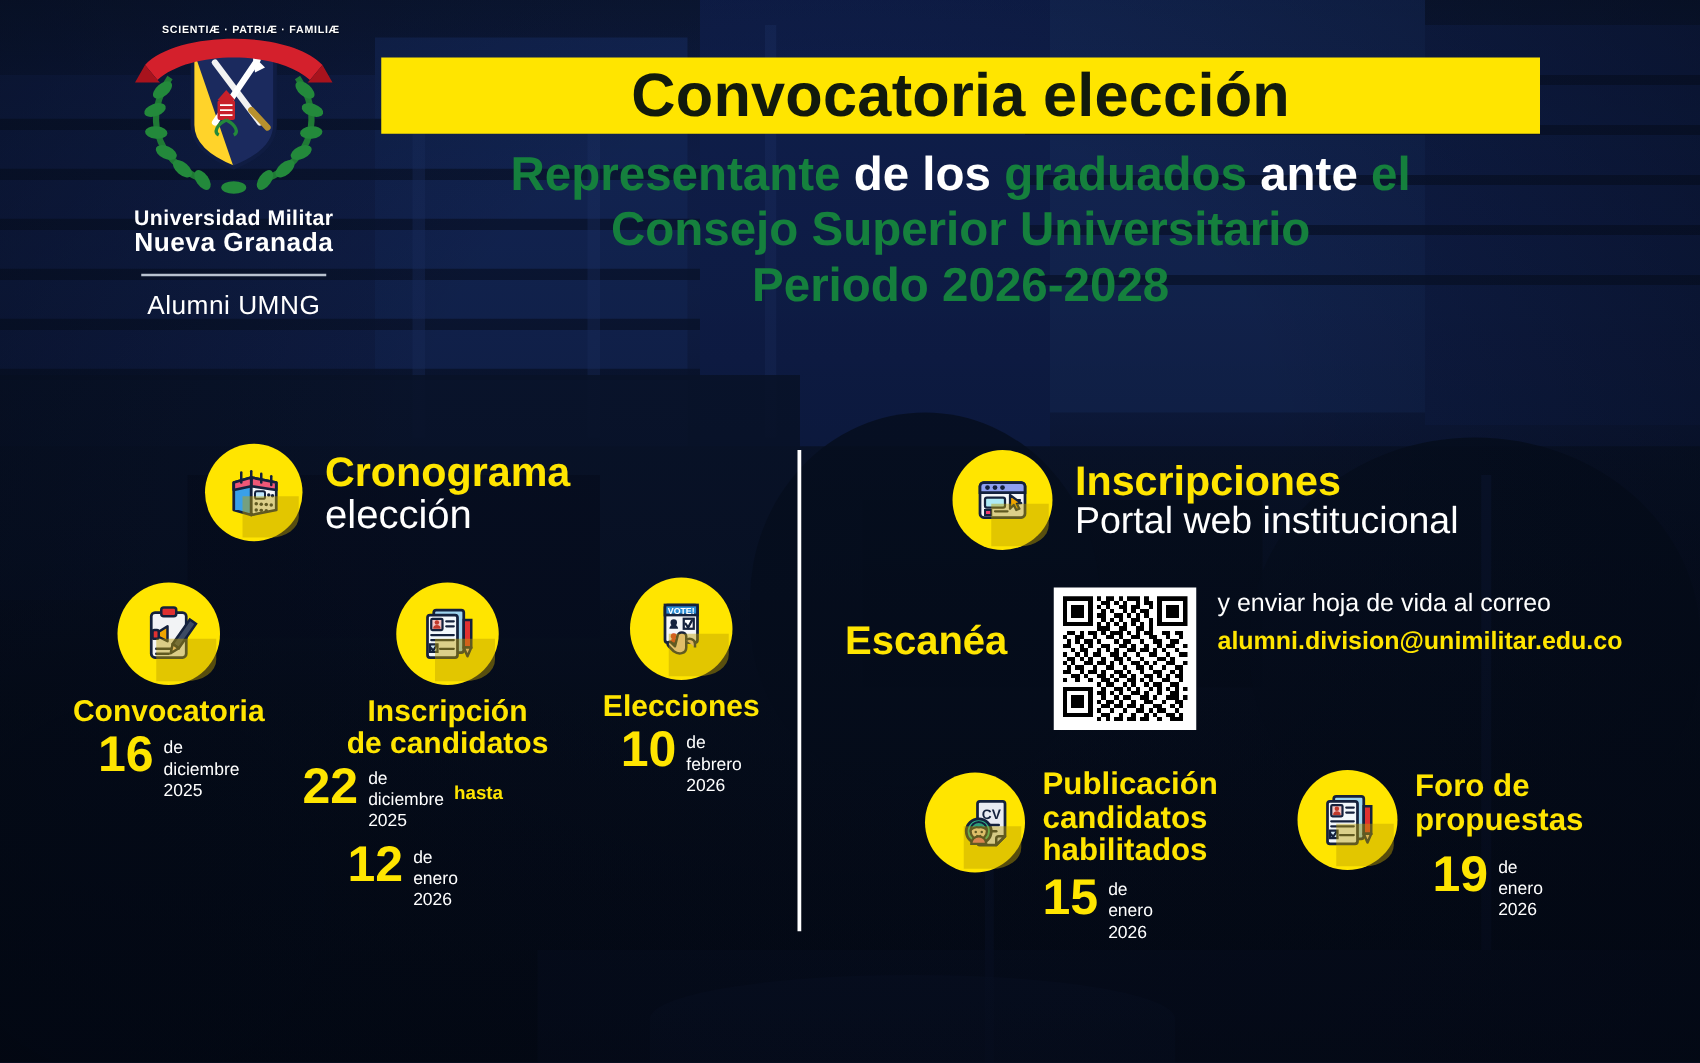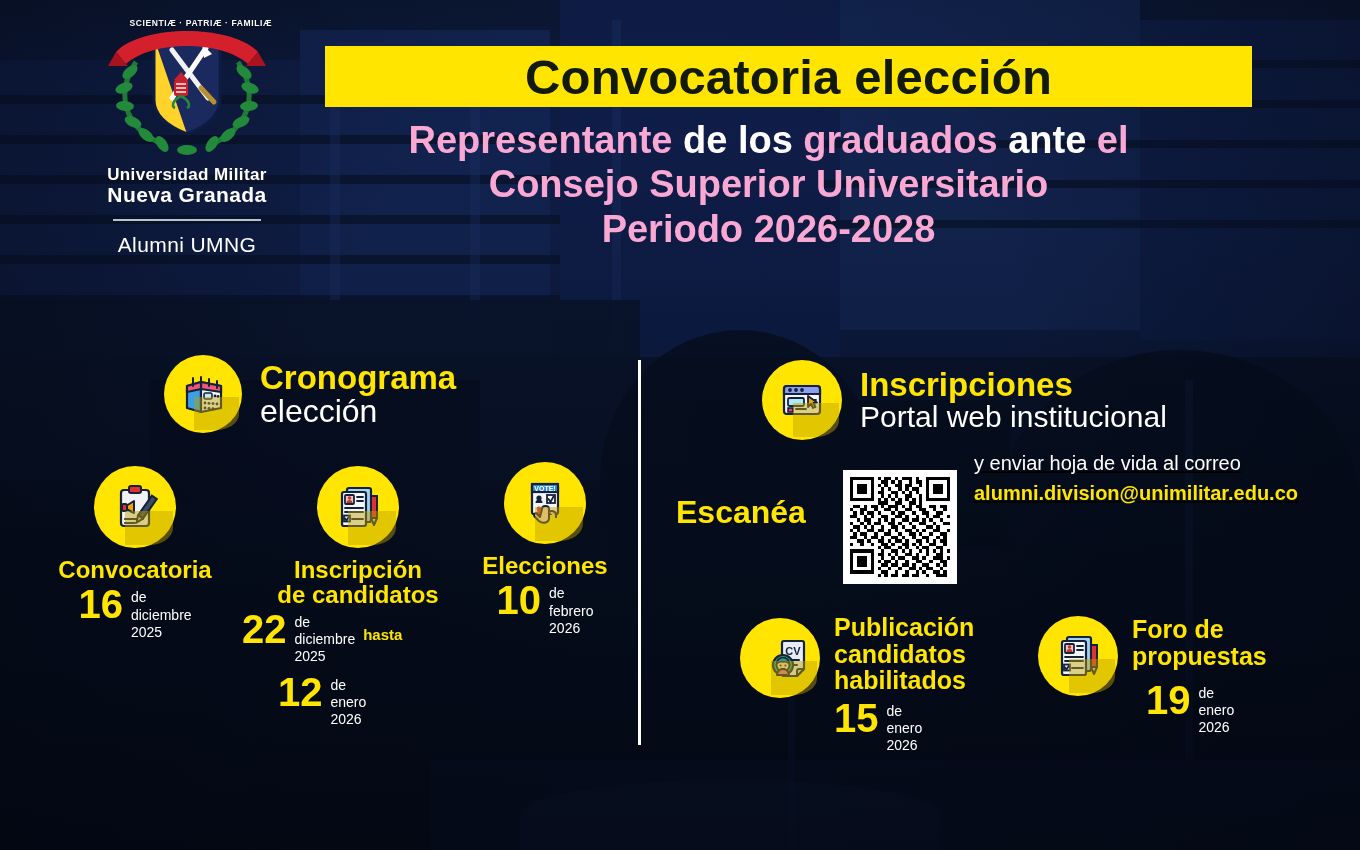--- a/index.html
+++ b/index.html
@@ -33,25 +33,25 @@
     font-size:8.5px;letter-spacing:.6px;color:#fff;font-weight:bold;z-index:5;
     text-shadow:0 1px 1px rgba(0,0,0,.5);}
   .uni-name{margin-top:2px;text-align:center;color:#fff;line-height:1.05;}
   .uni-name .l1{font-size:17px;font-weight:bold;letter-spacing:.4px;}
   .uni-name .l2{font-size:21px;font-weight:bold;letter-spacing:.4px;}
   .rule{width:148px;height:2px;background:#b9c2cf;margin:13px auto 0;}
   .alumni{margin-top:12px;text-align:center;color:#fff;font-size:21px;font-weight:300;letter-spacing:.4px;}
 
   
   .title-banner{position:absolute;left:305px;top:46px;width:927px;height:61px;
-    background:#ffe500;display:flex;align-items:center;justify-content:center;margin-left:20px;}
+    background:#ffe500;display:flex;align-items:center;justify-content:center;}
   .title-banner span{color:#121a0c;font-size:49px;font-weight:bold;letter-spacing:.2px;}
   .subtitle{position:absolute;left:305px;top:118px;width:927px;text-align:center;
     line-height:1.17;font-weight:bold;font-size:38px;}
-  .sub-y{color:#f9a8d4;}
+  .sub-y{color:#15803d;}
   .sub-w{color:#ffffff;}
 
   
   .divider{position:absolute;left:638px;top:360px;width:3px;height:385px;background:#fff;}
 
   
   .circ{position:relative;border-radius:50%;background:#ffe500;
         display:flex;align-items:center;justify-content:center;}
   .circ::after{content:"";position:absolute;right:3px;bottom:3px;width:58%;height:42%;
         background:rgba(190,160,0,.45);border-radius:0 0 50% 0;pointer-events:none;}
@@ -65,21 +65,21 @@
   .datrow{display:flex;align-items:flex-start;gap:8px;}
   .daynum{color:#ffe500;font-size:40px;font-weight:bold;line-height:.95;}
   .dtxt{color:#fff;font-size:14px;line-height:1.22;font-weight:300;padding-top:4px;}
   .hasta{color:#ffe500;font-size:15px;font-weight:bold;padding-top:16px;}
 
   
   .escanea{position:absolute;left:676px;top:494px;color:#ffe500;font-size:32px;font-weight:bold;}
   .qr{position:absolute;left:843px;top:470px;width:114px;height:114px;background:#fff;
       padding:7px;}
   .qr svg{display:block;width:100%;height:100%;}
-  .mailwrap{position:absolute;left:974px;top:452px;text-decoration:underline;}
+  .mailwrap{position:absolute;left:974px;top:472px;}
   .mailwrap .m1{color:#fff;font-size:20px;font-weight:300;}
   .mailwrap .m2{color:#ffe500;font-size:20px;font-weight:bold;margin-top:7px;}
 </style>
 </head>
 <body>
 
 <div class="stage">
 
   <div class="bg">
     <div class="bg-sky"></div>

